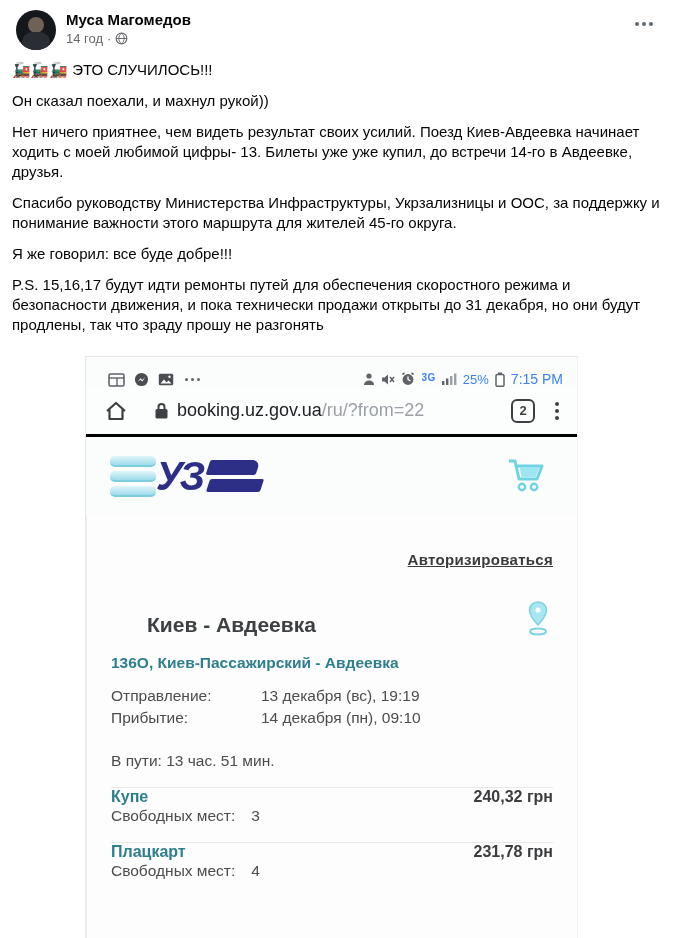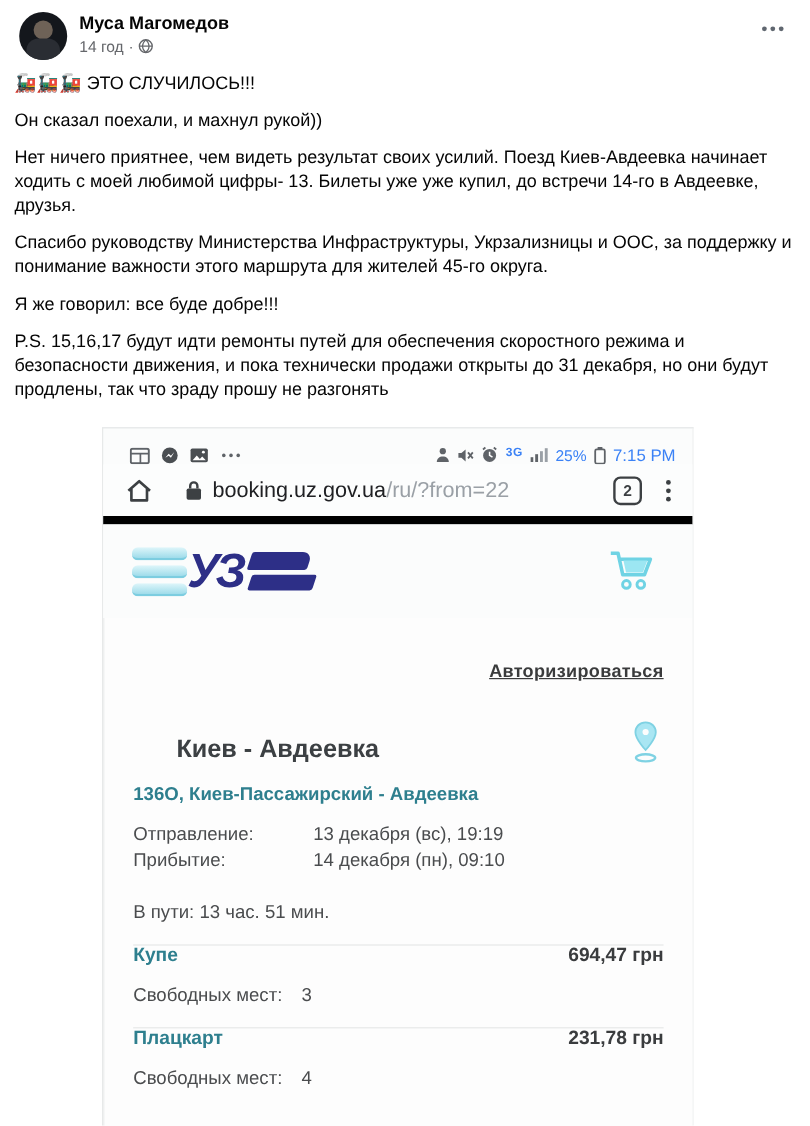--- a/index.html
+++ b/index.html
@@ -27,21 +27,21 @@
 
   .status-bar { height:30px; display:flex; align-items:flex-end; padding:4px 14px 0 22px; color:#3b82f6; }
   .sb-left { display:flex; align-items:center; gap:9px; }
   .sb-dots { display:flex; gap:3px; margin-left:2px; }
   .sb-dots i { width:3px; height:3px; border-radius:50%; background:#5f6368; }
   .sb-right { margin-left:auto; display:flex; align-items:center; gap:6px; font-size:13px; }
   .sb-net { font-size:10px; font-weight:bold; letter-spacing:0.5px; position:relative; top:-2px; }
   .sb-time { font-size:14px; }
 
   .address-bar { height:50px; display:flex; align-items:center; padding:0 12px 0 18px;
-                 border-bottom:7px solid #000000; background:#fcfdfd; }
+                 border-bottom:3px solid #000000; background:#fcfdfd; }
   .url-group { display:flex; align-items:center; margin-left:26px; flex:1; min-width:0; }
   .url-host { font-size:18px; color:#202124; margin-left:8px; }
   .url-path { font-size:18px; color:#9aa0a6; }
   .tab-counter { width:24px; height:24px; border:2px solid #3c4043; border-radius:6px;
                  font-size:13px; font-weight:bold; color:#3c4043; display:flex; align-items:center;
                  justify-content:center; margin:0 14px 0 8px; }
   .kebab { display:flex; flex-direction:column; gap:3px; padding:4px 6px; }
   .kebab i { width:4px; height:4px; border-radius:50%; background:#3c4043; }
 
   .site-header { height:78px; display:flex; align-items:center; padding:0 30px 0 24px; background:#fbfcfc; }
@@ -62,21 +62,21 @@
   .route-title { font-size:21px; font-weight:bold; color:#3c4043;margin-left:36px; }
   .train-line { margin-top:17px; font-size:15.5px; font-weight:bold; color:#2e7f8e; }
   .schedule { margin-top:13px; }
   .sched-row { display:flex; font-size:15.5px; color:#4a4c4e; line-height:22px; }
   .sched-label { width:150px; }
   .duration { margin-top:23px; font-size:15.5px; color:#4a4c4e; }
   .divider { border:none; border-top:1px solid #e6e8e8; margin-top:17px; }
   .class-row { display:flex; justify-content:space-between; align-items:baseline; }
   .class-name { font-size:16px; font-weight:bold; color:#2e7f8e; }
   .class-price { font-size:16px; font-weight:bold; color:#3a3c3e; }
-  .seats-line { display:flex; gap:16px; font-size:15.5px; color:#4a4c4e; margin-top:15px; }
+  .seats-line { display:flex; gap:16px; font-size:15.5px; color:#4a4c4e; margin-top:1px; }
 
   svg { display:block; }
 </style>
 </head>
 <body>
 
 <div>
   <div class="post-header">
     <div class="avatar"></div>
     <div class="header-text">
@@ -254,21 +254,21 @@
         </div>
       </div>
 
       <div class="duration">В пути: 13 час. 51 мин.</div>
 
       <hr class="divider">
 
       <div>
         <div class="class-row">
           <span class="class-name">Купе</span>
-          <span class="class-price">694,47 грн</span>
+          <span class="class-price">240,32 грн</span>
         </div>
         <div class="seats-line">
           <span>Свободных мест:</span>
           <span>3</span>
         </div>
       </div>
 
       <hr class="divider">
 
       <div>

